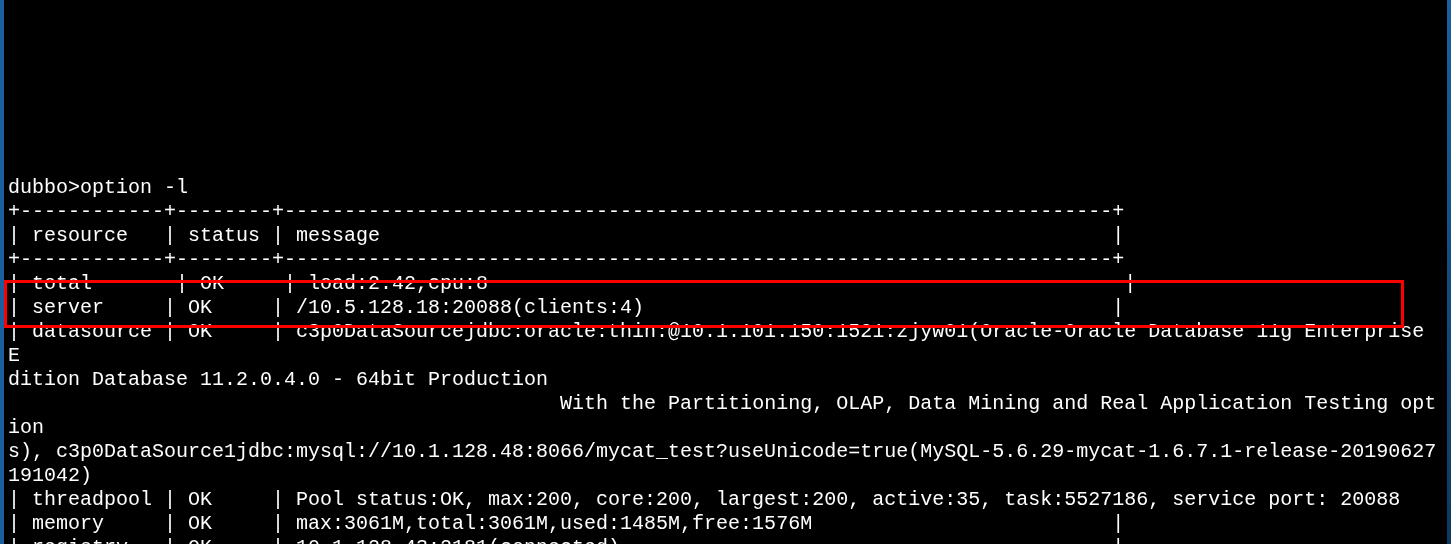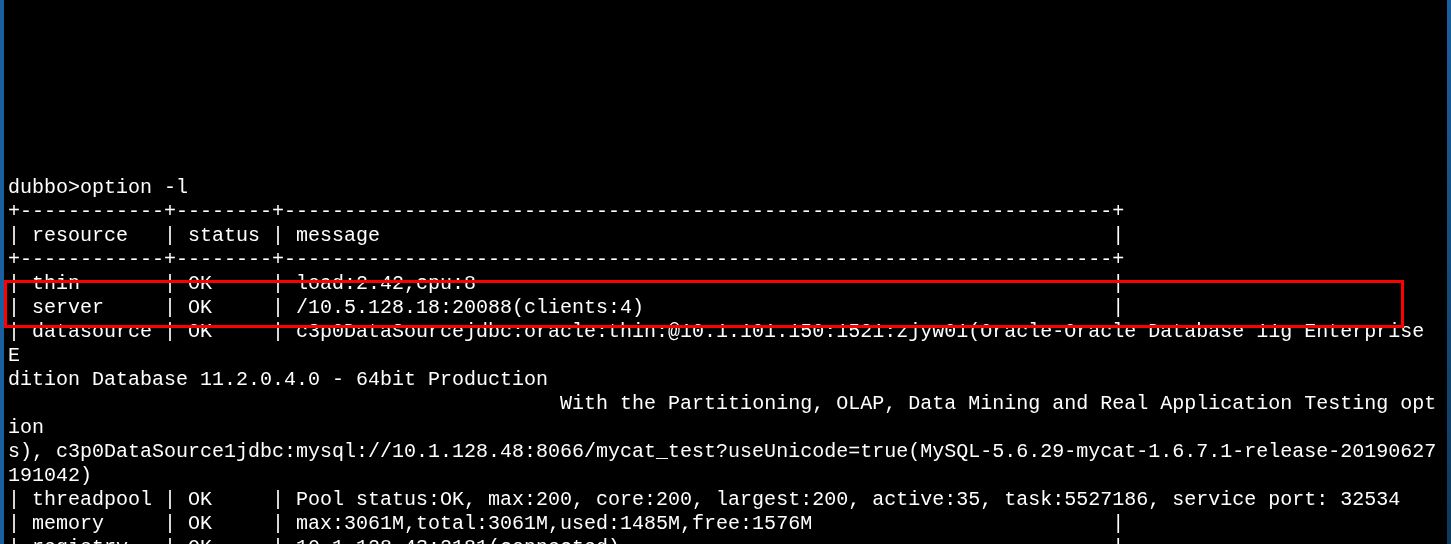--- a/index.html
+++ b/index.html
@@ -51,27 +51,27 @@
 
 
 
 <div class="left-border"></div>
 <div class="side-border"></div>
 
 <div class="terminal-output"><span>dubbo&gt;</span><span>option -l</span>
 <span>+------------+--------+---------------------------------------------------------------------+</span>
 <span>| resource   | status | message                                                             |</span>
 <span>+------------+--------+---------------------------------------------------------------------+</span>
-<span>| thin       | OK     | load:2.42,cpu:8                                                     |</span>
+<span>| total       | OK     | load:2.42,cpu:8                                                     |</span>
 <span>| server     | OK     | /10.5.128.18:20088(clients:4)                                       |</span>
 <span>| datasource | OK     | c3p0DataSourcejdbc:oracle:thin:@10.1.101.150:1521:zjyw01(Oracle-Oracle Database 11g Enterprise E</span>
 <span>dition Database 11.2.0.4.0 - 64bit Production</span>
 <span>                                              With the Partitioning, OLAP, Data Mining and Real Application Testing option</span>
 <span>s), c3p0DataSource1jdbc:mysql://10.1.128.48:8066/mycat_test?useUnicode=true(MySQL-5.6.29-mycat-1.6.7.1-release-20190627191042)</span>
-<span>| threadpool | OK     | Pool status:OK, max:200, core:200, largest:200, active:35, task:5527186, service port: 32534</span>
+<span>| threadpool | OK     | Pool status:OK, max:200, core:200, largest:200, active:35, task:5527186, service port: 20088</span>
 <span>| memory     | OK     | max:3061M,total:3061M,used:1485M,free:1576M                         |</span>
 <span>| registry   | OK     | 10.1.128.43:2181(connected)                                         |</span>
 
 
 
 
 
 </div>
 
 <div class="highlight-box" style="top: 280px; left: 4px; width: 1400px; height: 48px;"></div>

